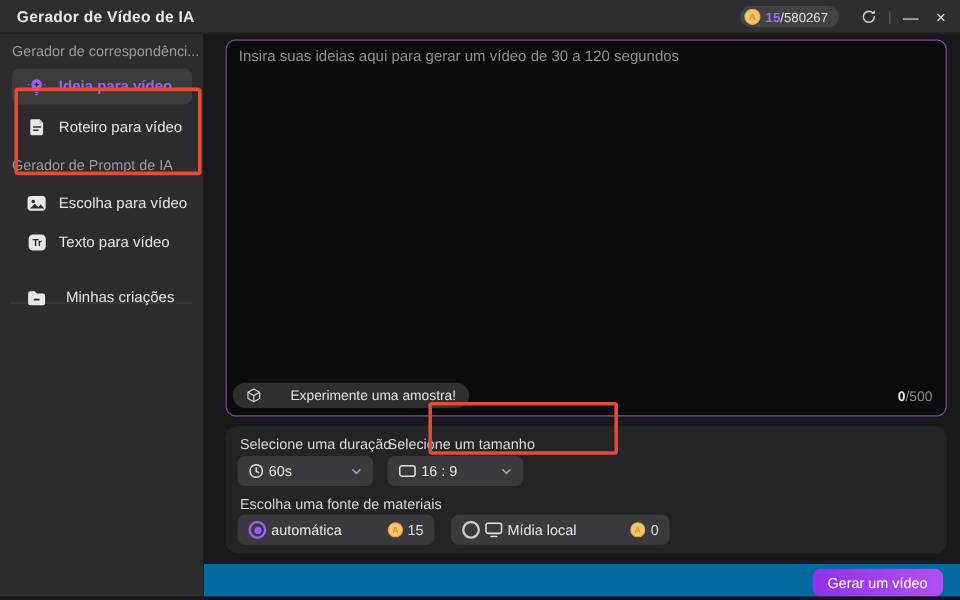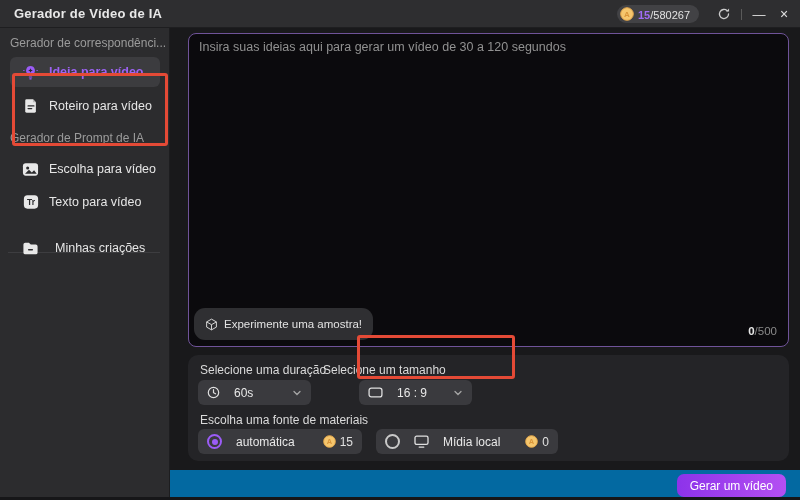--- a/index.html
+++ b/index.html
@@ -41,33 +41,33 @@
   #anno-sample { left:187px; top:307px; width:158px; height:44px; }
 
   
   #main { position:absolute; left:170px; top:28px; width:630px; height:472px; background:#19191b; }
   #editor-box { position:absolute; left:18px; top:5px; width:601px; height:314px;
     background:#0b0a0d; border:1px solid #6f5399; border-radius:8px; }
   #idea-input { position:absolute; left:10px; top:6px; width:580px; height:270px;
     background:transparent; border:none; outline:none; resize:none;
     color:#dcdcdc; font-size:12.5px; font-family:"Liberation Sans", sans-serif; }
   #idea-input::placeholder { color:#919191; }
-  #sample-btn { position:absolute; left:5px; bottom:6px; height:32px; background:#2f2f32;
-    border-radius:11px; display:flex; align-items:center; gap:6px; padding:0 11px;
+  #sample-btn { position:absolute; left:5px; bottom:6px; height:21px; background:#2f2f32;
+    border-radius:11px; display:flex; align-items:center; gap:24px; padding:0 11px;
     color:#e2e2e2; font-size:11.5px; cursor:pointer; }
   #char-counter { position:absolute; right:11px; bottom:9px; font-size:11.5px; }
   #char-counter .n { color:#e8e8e8; font-weight:700; }
   #char-counter .lim { color:#8a8a8a; }
 
   
   #settings { position:absolute; left:18px; top:327px; width:601px; height:106px;
     background:#242427; border-radius:10px; }
   .set-label { position:absolute; color:#dadada; font-size:12px; white-space:nowrap; }
   .control { position:absolute; height:25px; background:#3a3a3e; border-radius:6px;
-    display:flex; align-items:center; gap:14px; padding:0 9px; color:#e8e8e8;
+    display:flex; align-items:center; gap:4px; padding:0 9px; color:#e8e8e8;
     font-size:12px; cursor:pointer; white-space:nowrap; }
   .control .chev { margin-left:auto; display:flex; }
   .radio { width:15px; height:15px; border-radius:50%; flex:0 0 15px; position:relative; }
   .radio.on { border:2px solid #9b5cf6; }
   .radio.on::after { content:""; position:absolute; left:2.5px; top:2.5px; width:6px; height:6px;
     border-radius:50%; background:#9b5cf6; }
   .radio.off { border:2px solid #c9c9c9; }
   .coin-group { margin-left:auto; display:flex; align-items:center; gap:4px; }
   .coin-num { color:#e0e0e0; font-size:12px; }
 
@@ -215,21 +215,21 @@
             </svg>
         </span>
         <span>60s</span>
         <span class="chev">
           <svg width="10" height="10" viewBox="0 0 10 10">
               <path d="M2 3.5l3 3 3-3" fill="none" stroke="#a5a5a5" stroke-width="1.3" stroke-linecap="round"></path>
             </svg>
         </span>
       </div>
 
-      <div class="control" style="left:135px; top:25px; width:113px;margin-left:36px;">
+      <div class="control" style="left:135px; top:25px; width:113px;">
         <span style="display:flex;">
           <svg width="15" height="11" viewBox="0 0 16 12">
               <rect x="1" y="1.2" width="14" height="9.6" rx="2.4" fill="none" stroke="#e0e0e0" stroke-width="1.4"></rect>
             </svg>
         </span>
         <span>16 : 9</span>
         <span class="chev">
           <svg width="10" height="10" viewBox="0 0 10 10">
               <path d="M2 3.5l3 3 3-3" fill="none" stroke="#a5a5a5" stroke-width="1.3" stroke-linecap="round"></path>
             </svg>

